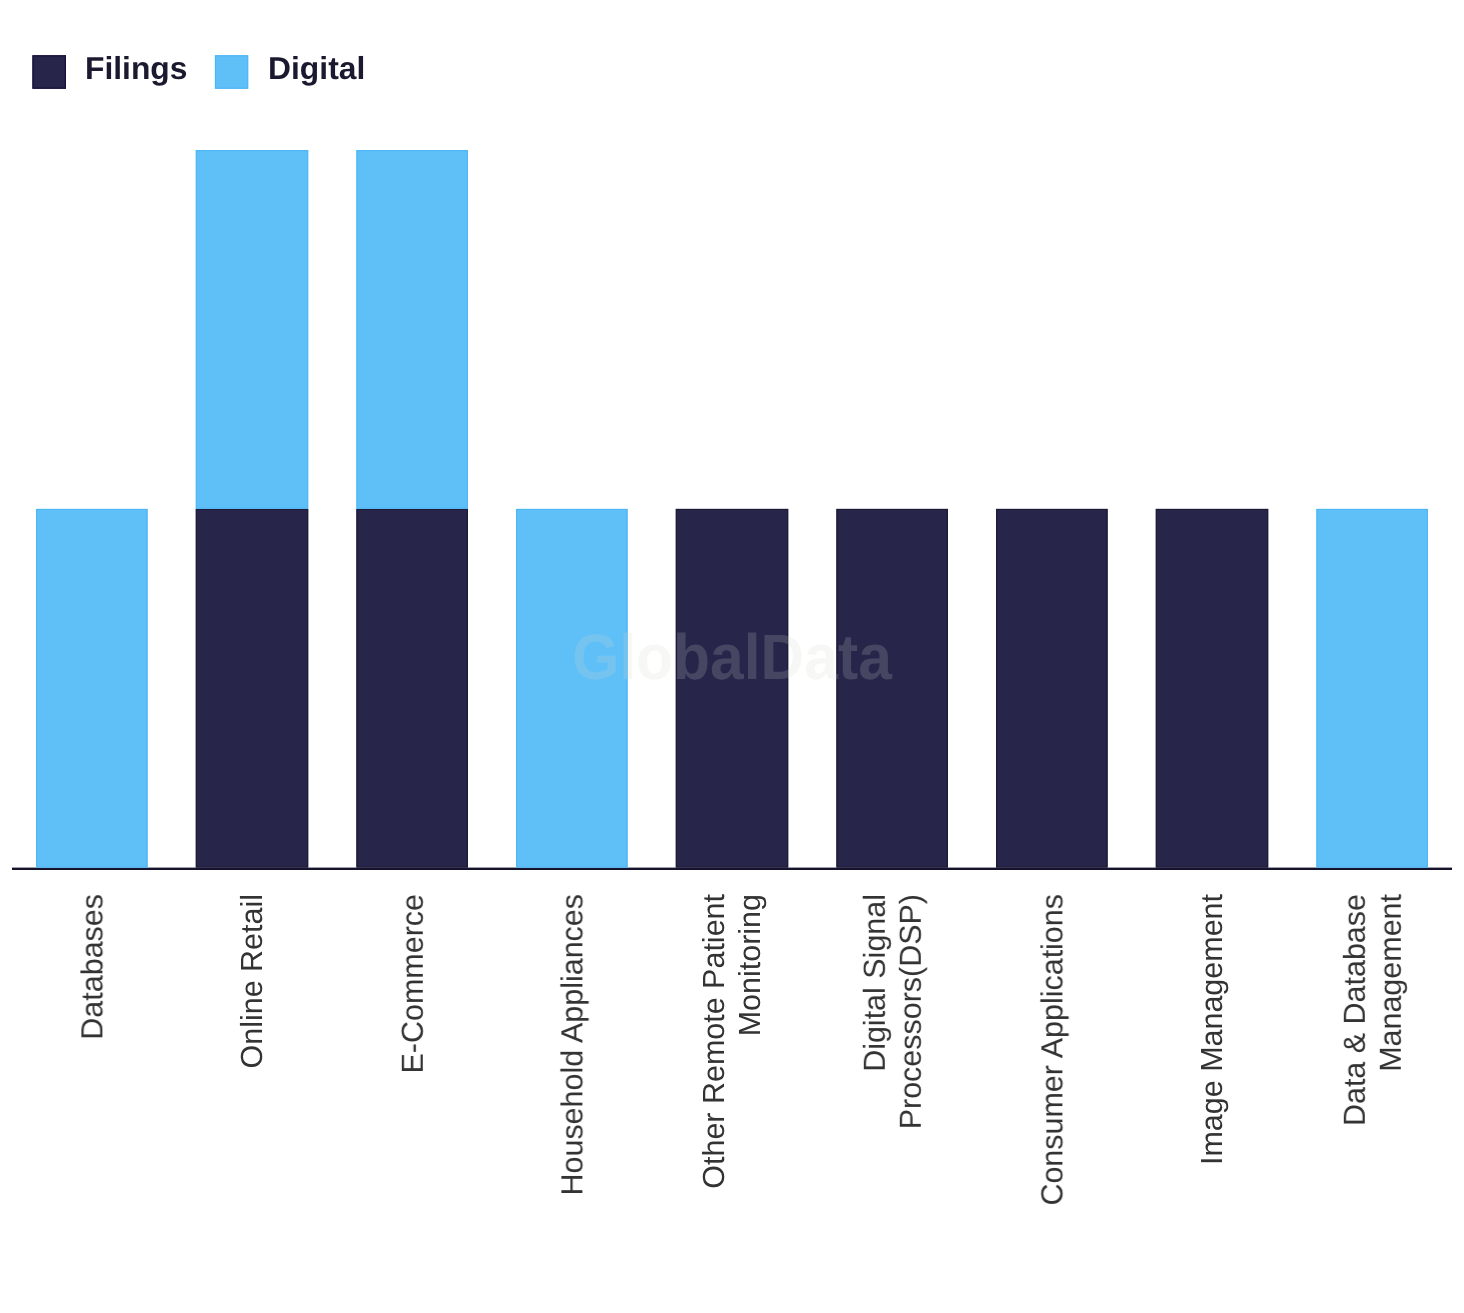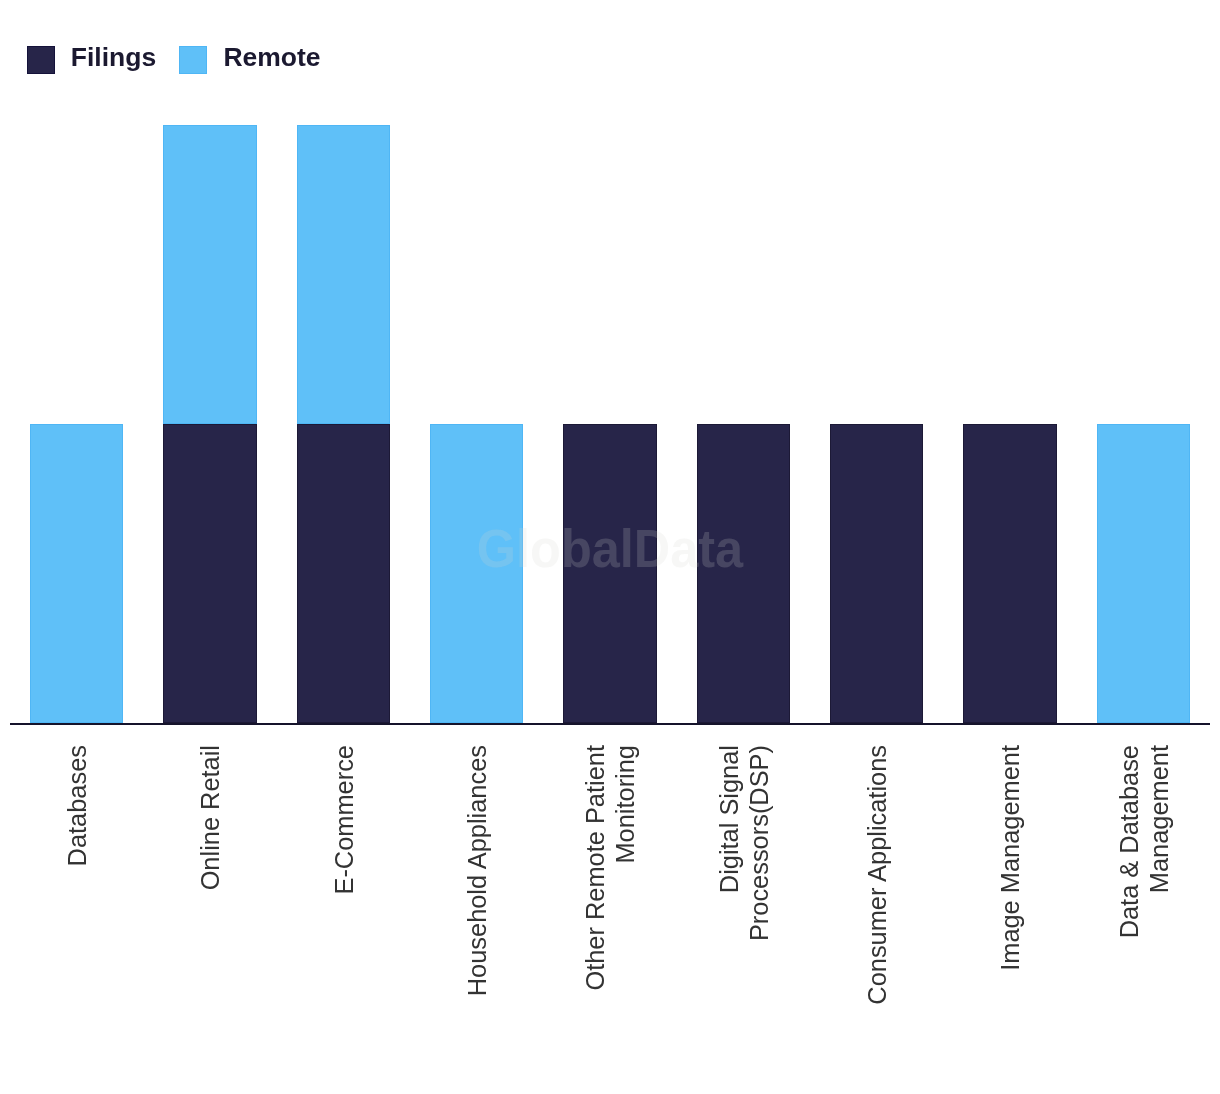--- a/index.html
+++ b/index.html
@@ -83,21 +83,21 @@
 
 <div id="chart-root">
 
   <div class="legend">
     <div class="legend-item">
       <span class="legend-swatch" style="left: 10.3px; background: rgb(39, 37, 73); box-shadow: rgb(20, 18, 58) 0px 0px 0px 1px inset;"></span>
       <span class="legend-label" style="left:53.8px">Filings</span>
     </div>
     <div class="legend-item">
       <span class="legend-swatch" style="left: 162.2px; background: rgb(95, 192, 248); box-shadow: rgb(79, 182, 245) 0px 0px 0px 1px inset;"></span>
-      <span class="legend-label" style="left:206.4px">Remote</span>
+      <span class="legend-label" style="left:206.4px">Digital</span>
     </div>
   </div>
 
   <div class="plot" id="plot">
     <div class="axis-line"></div>
   <div class="bar-group" style="left: 29.9667px; width: 93.4px; height: 299px; top: 423.6px;">
         <div class="seg" style="background: rgb(95, 192, 248); box-shadow: rgb(79, 182, 245) 0px 0px 0px 1px inset; height: 299px; bottom: 0px;"></div>
       </div>
       <div class="bar-group" style="left: 163.3px; width: 93.4px; height: 598px; top: 124.6px;">
         <div class="seg" style="background: rgb(39, 37, 73); box-shadow: rgb(28, 25, 54) 0px 0px 0px 1px inset; height: 299px; bottom: 0px;"></div>

